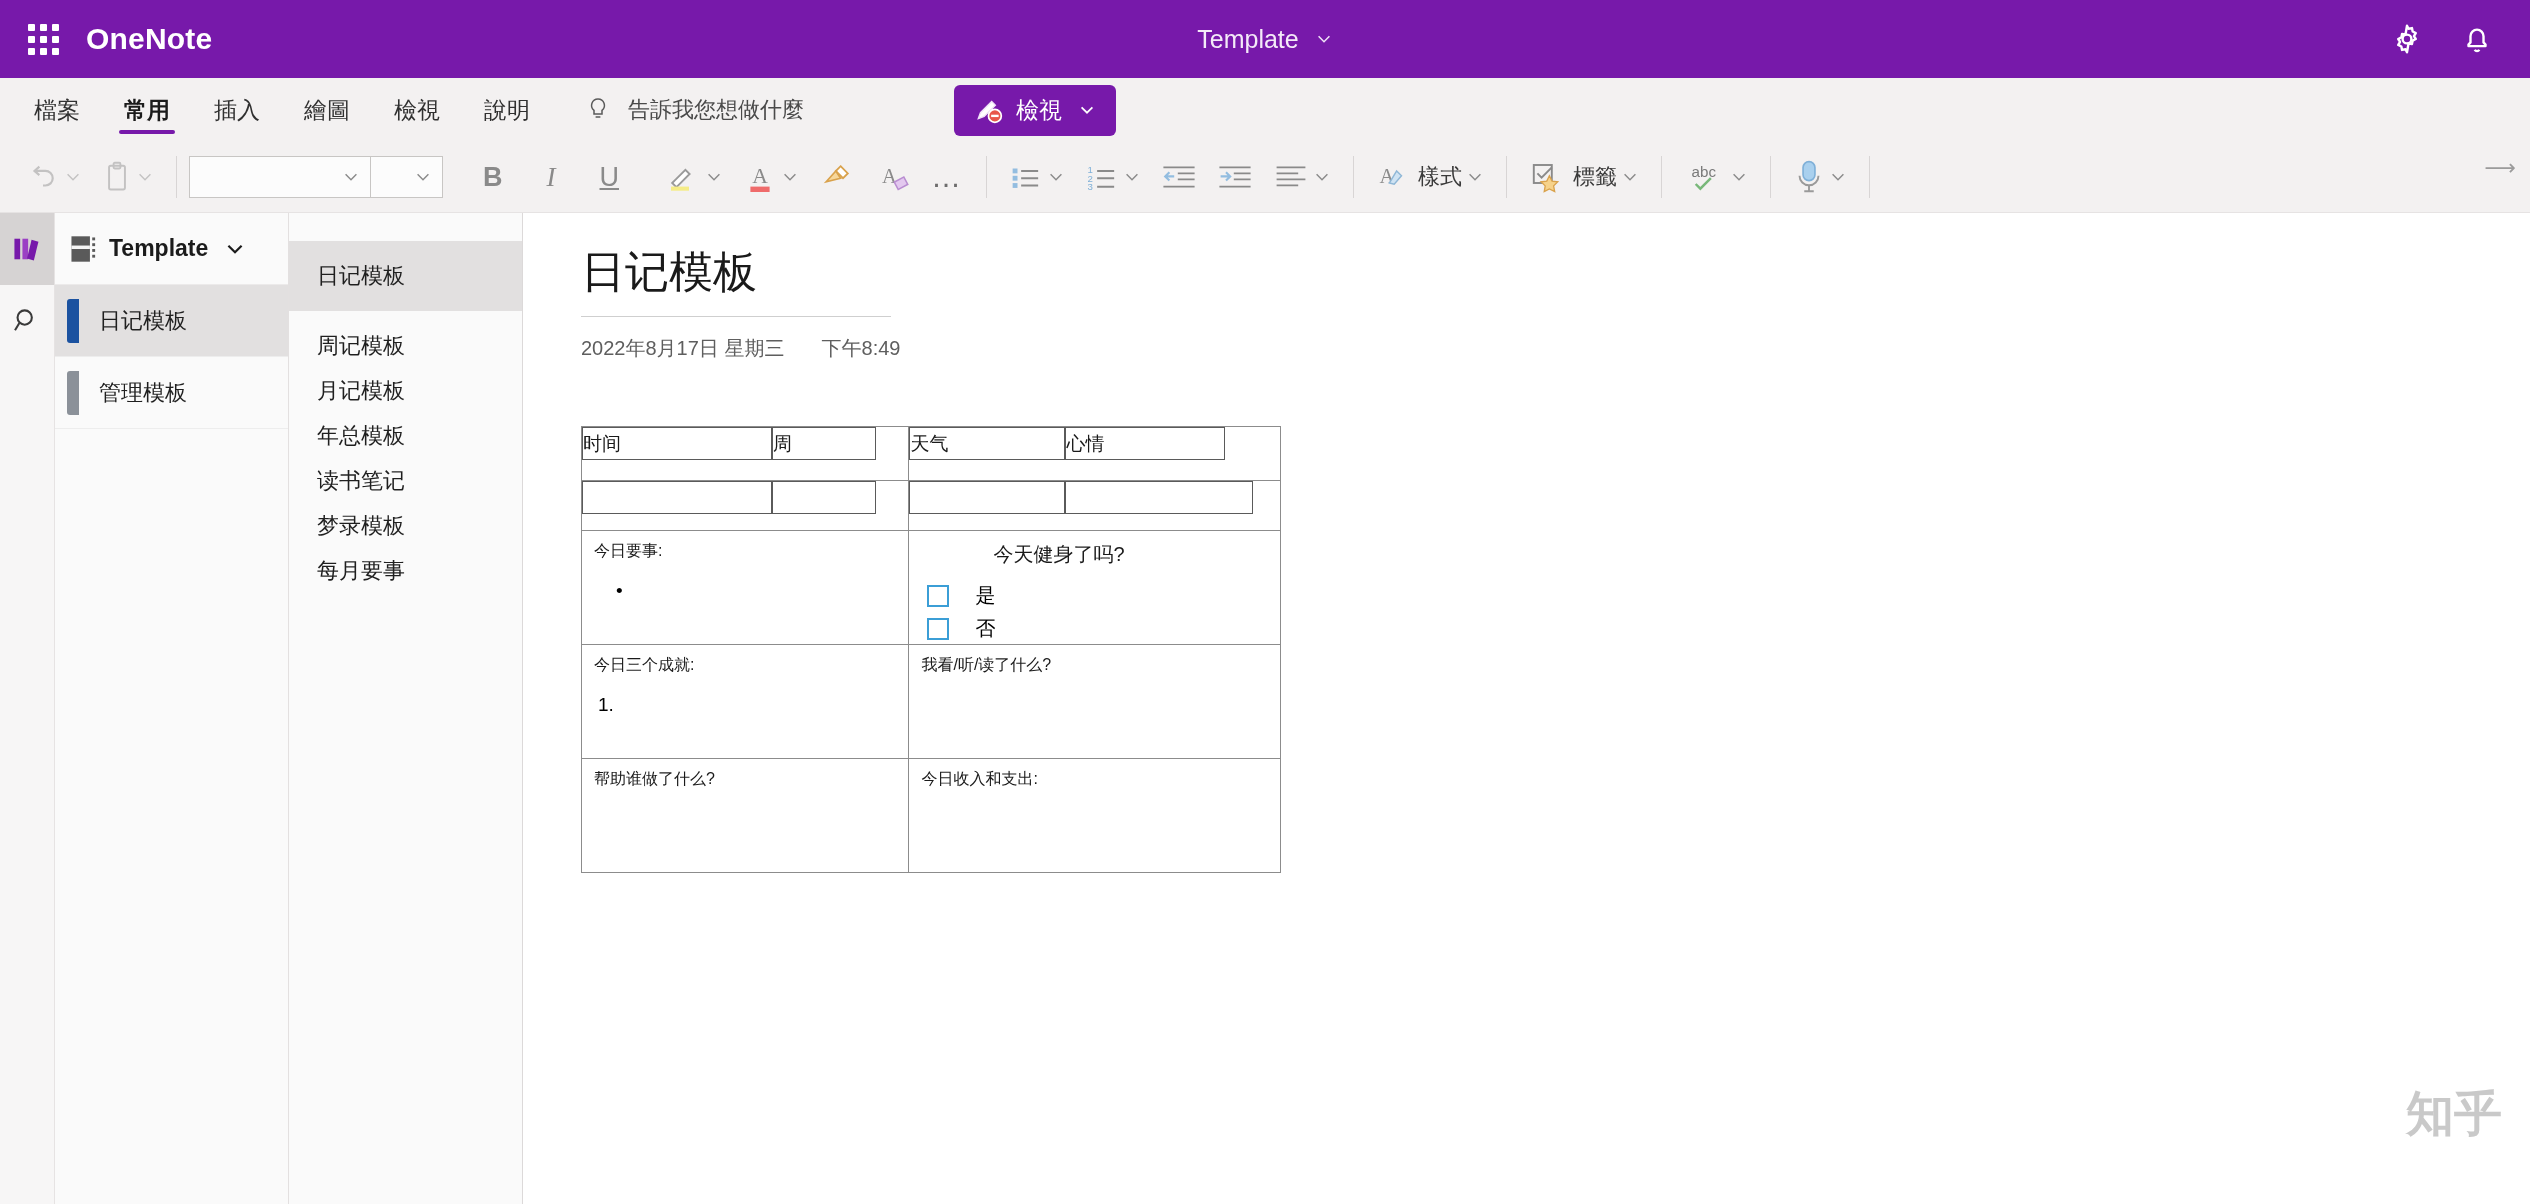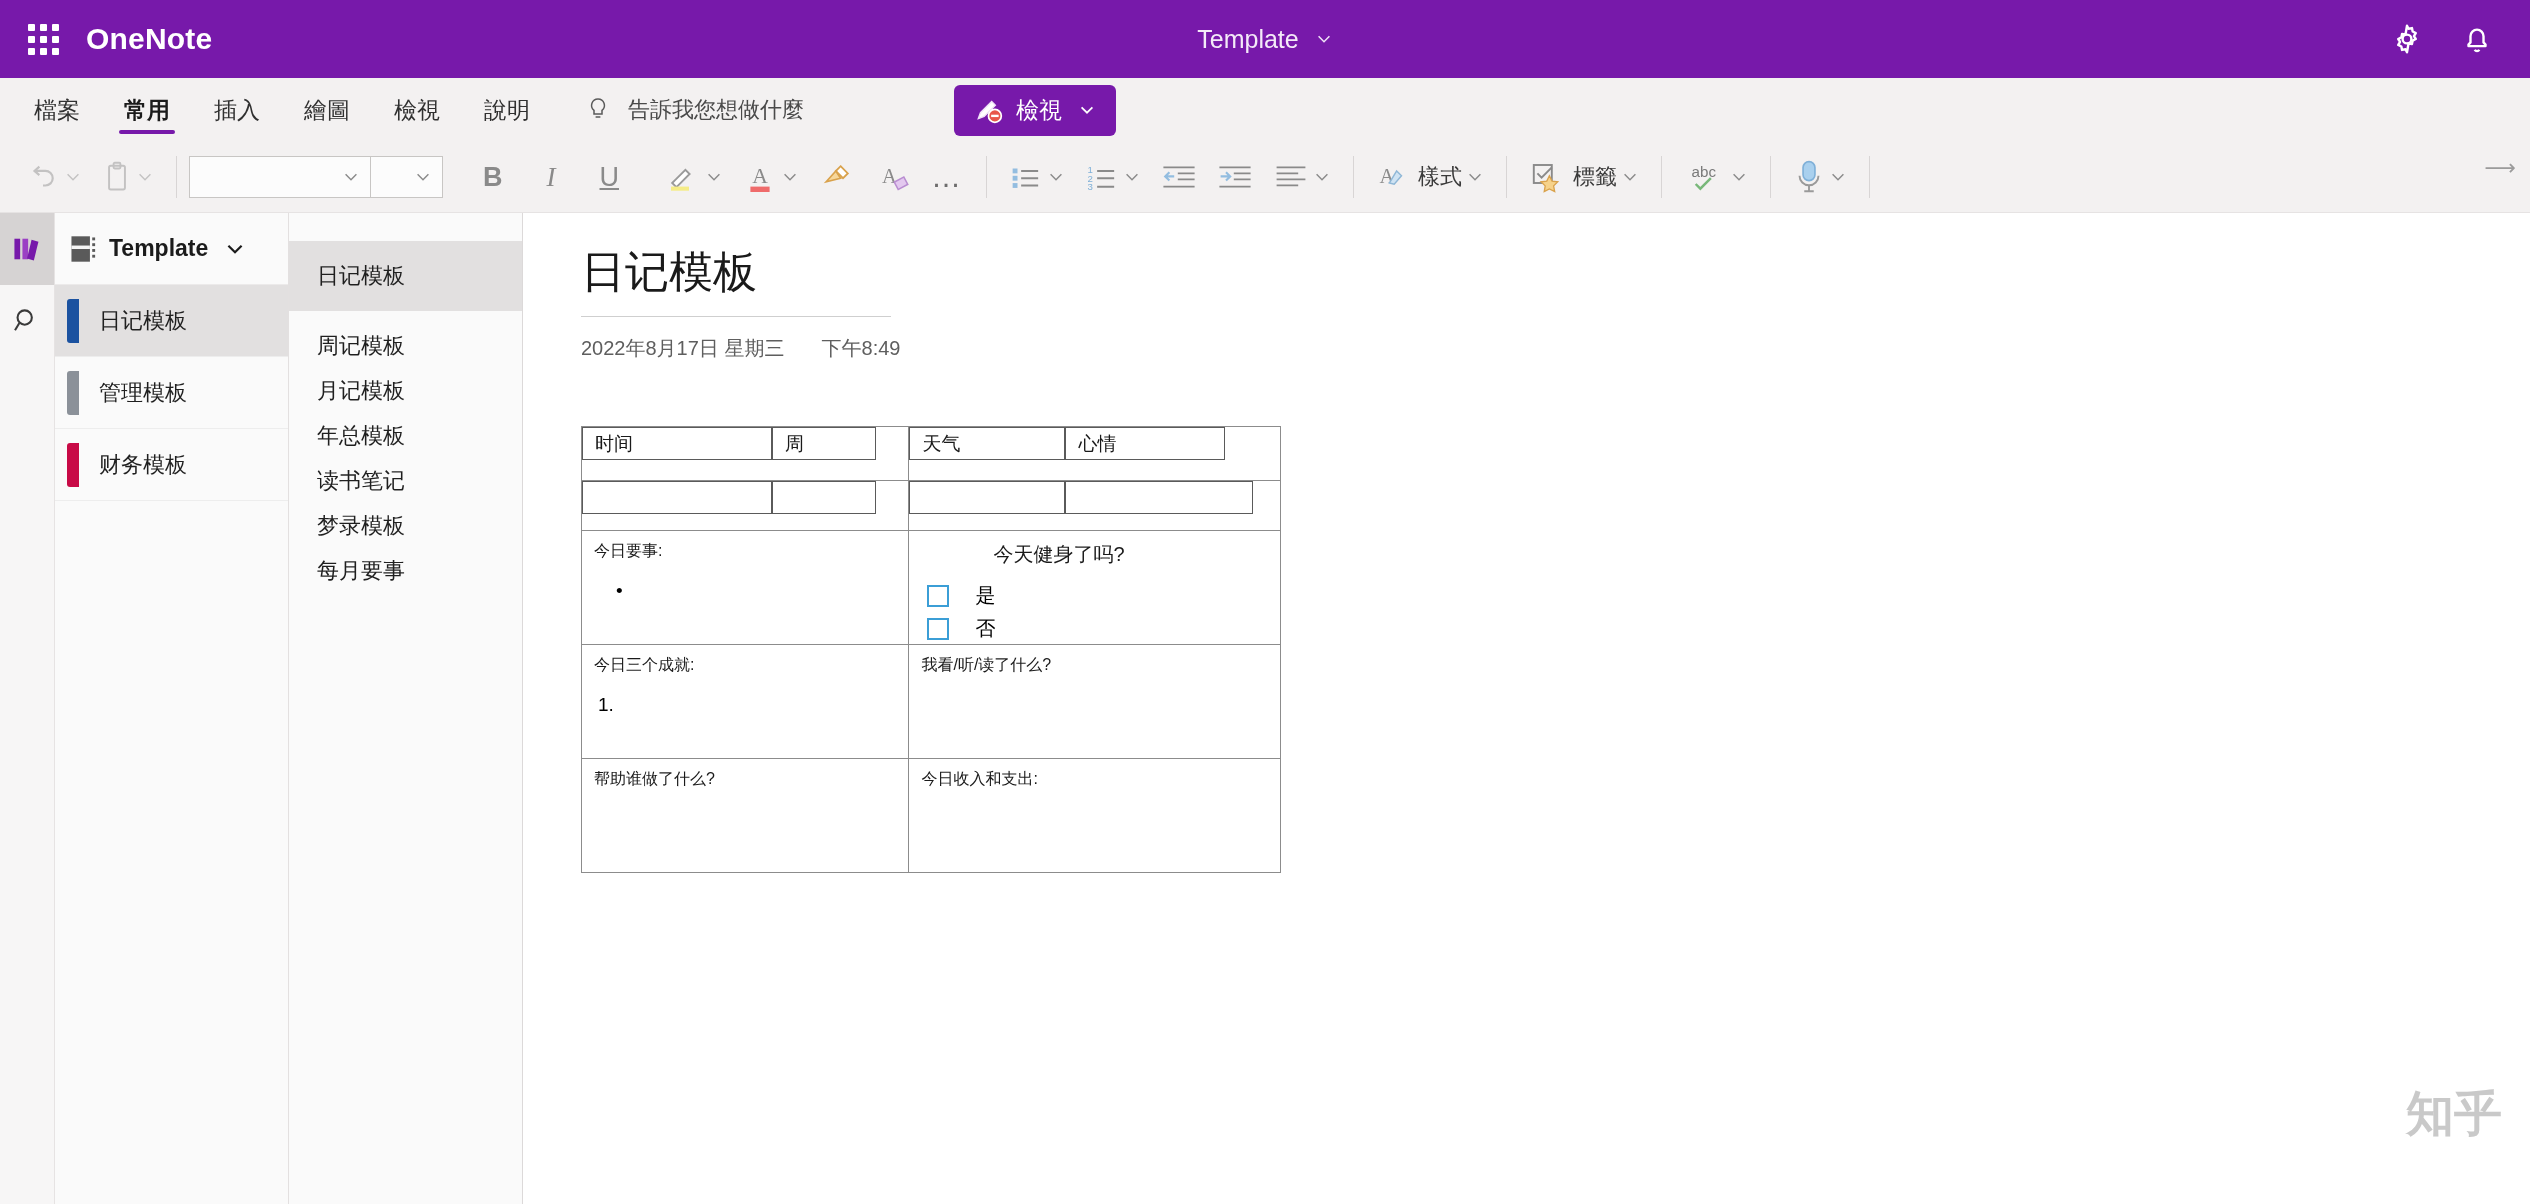--- a/index.html
+++ b/index.html
@@ -105,21 +105,21 @@
     border-bottom:1px solid #cfcfcf; padding-bottom:14px;
   }
   #page-meta { font-size:20px; color:#5e5e5e; margin-top:18px; }
 
   
   #journal { margin-top:64px; width:700px; border:1px solid #8c8c8c; border-collapse:collapse; }
   #journal td { border:1px solid #8c8c8c; vertical-align:top; padding:0; }
   .inner-grid { display:flex; width:100%; }
   .inner-cell {
     border:1px solid #5a5a5a; height:33px; display:flex; align-items:center;
-    padding-left:12px; font-size:19px; color:#1a1a1a; background:#fff;
+    padding-left:0; font-size:19px; color:#1a1a1a; background:#fff;
   }
   .cellpad { padding:10px 12px; font-size:16px; color:#1a1a1a; }
   .bullet-line { margin:8px 0 0 34px; font-size:19px; }
   .chk-row { display:flex; align-items:center; gap:26px; margin-left:18px; }
   .chkbox { width:22px; height:22px; border:2px solid #3b9ed6; background:#fff; }
   .gym-title { margin-left:72px; font-size:20px; }
 
   
   #watermark {
     position:absolute; right:28px; bottom:58px; display:flex; align-items:flex-start; gap:10px;
@@ -430,24 +430,20 @@
       </svg>
     </div>
 
     <div class="section-item selected">
       <span class="sec-color" style="background:#1b52a0"></span>
       <span>日记模板</span>
     </div>
     <div class="section-item">
       <span class="sec-color" style="background:#8b9199"></span>
       <span>管理模板</span>
-    </div>
-    <div class="section-item">
-      <span class="sec-color" style="background:#c80a46"></span>
-      <span>财务模板</span>
     </div>
   </div>
 
   <div id="page-pane">
     <div class="page-spacer"></div>
     <div class="page-item selected" style="height:70px">
       <span>日记模板</span>
     </div>
     <div class="page-item" style="height:45px;margin-top:12px">
       <span>周记模板</span>

